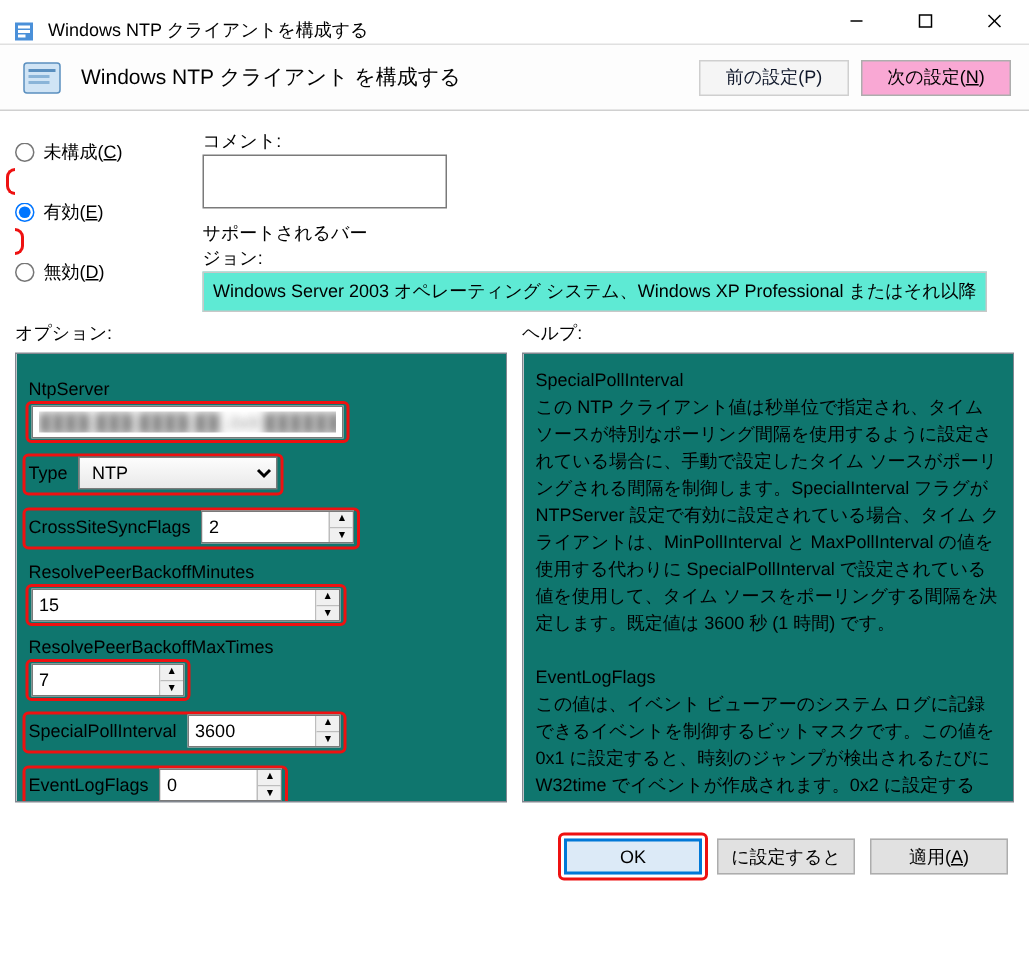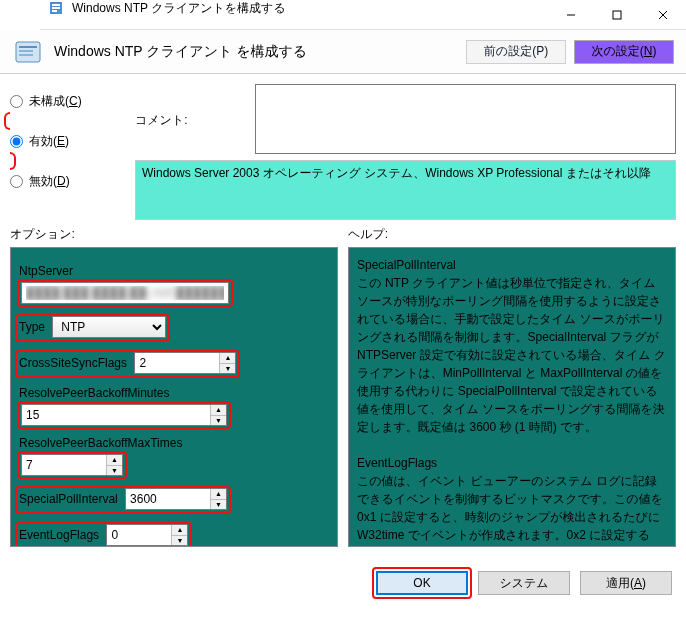--- a/index.html
+++ b/index.html
@@ -1,39 +1,39 @@
 <!DOCTYPE html>
 <html><head>
 <meta charset="utf-8">
 <style>
 * { box-sizing: border-box; margin: 0; padding: 0; font-family: "Yu Gothic UI", "Meiryo", "MS PGothic", sans-serif; font-size: 12px; }
 body { background: #fff; width: 686px; height: 636px; overflow: hidden; }
 
-.titlebar { height: 30px; background: #fff; border-bottom: 1px solid #e0e0e0; display: flex; align-items: flex-start; padding-left: 8px; margin-left: 40px; }
+.titlebar { height: 30px; background: #fff; border-bottom: 1px solid #e0e0e0; display: flex; align-items: flex-end; padding-left: 8px; }
 .titlebar .ticon { width: 16px; height: 16px; margin-right: 8px; }
 .titlebar .ttl { flex: 1; font-size: 12px; color: #000; }
 .titlebar .wbtn { width: 46px; height: 30px; display: flex; align-items: center; justify-content: center; color: #000; }
 
 .header { height: 44px; display: flex; align-items: center; padding: 0 12px; border-bottom: 1px solid #d0d0d0; background: #fdfdfd; }
 .header .hicon { width: 32px; height: 32px; margin-right: 10px; display: flex; align-items: center; justify-content: center; }
 .header .htext { flex: 1; font-size: 14px; color: #000; }
-.navbtn { min-width: 100px; height: 24px; padding: 0 12px; border: 1px solid #adadad; background: #8b5cf6; margin-left: 8px; cursor: pointer; }
+.navbtn { min-width: 100px; height: 24px; padding: 0 12px; border: 1px solid #adadad; background: #f9a8d4; margin-left: 8px; cursor: pointer; }
 .navbtn[disabled] { color: #0f172a; border-color: #cfcfcf; background: #f5f5f5; }
 .u { text-decoration: underline; }
 
 .content { position: relative; padding: 10px; }
 
 .topgrid { display: flex; gap: 10px; }
 .stateCol { width: 115px; padding-top: 4px; }
 .radio { display: flex; align-items: center; height: 26px; cursor: pointer; }
 .radio input { margin-right: 6px; }
 .hl-red { border: 2px solid #e11; border-radius: 6px; padding: 0 4px; margin-left:-6px; }
 
 .commentCol { flex: 1; }
-.crow { display: flex; align-items: center; margin-bottom: 6px; }
+.crow { display: flex; align-items: flex-start; margin-bottom: 6px; flex-direction: column; }
 .clabel { width: 120px; padding-top: 2px; color: #000; }
 .ctext { flex: 1; border: 1px solid #7a7a7a; height: 70px; padding: 3px; background: #fff; font-family: inherit; font-size: 12px; resize: none; }
 .sver { flex: 1; border: 1px solid #c8c8c8; height: 60px; padding: 4px 6px; background: #5eead4; overflow: hidden; }
 
 .split { display: flex; gap: 10px; }
 .col { flex: 1; }
 .colTitle { margin-bottom: 4px; }
 .panel { border: 1px solid #828790; padding: 8px; height: 300px; overflow: auto; background: #0f766e; line-height: 1.5; }
 .panelL { height: 300px; }
 
@@ -116,37 +116,38 @@
           <input type="radio" name="st" style=""> 
           <span>無効(<span class="u">D</span>)</span>
         </label>
     </div>
     <div class="commentCol">
       <div class="crow">
         <div class="clabel">コメント:</div>
         <textarea class="ctext" style=""></textarea>
       </div>
       <div class="crow">
+        <div class="clabel">サポートされるバージョン:</div>
         <div class="sver">Windows Server 2003 オペレーティング システム、Windows XP Professional またはそれ以降</div>
       </div>
     </div>
   </div>
 
   <div class="split">
     <div class="col">
       <div class="colTitle">オプション:</div>
       <div class="panel panelL">
 
         <span class="lbl">NtpServer</span>
         <span class="hlbox"><input class="textin blur" style="width: 208px;" value="████.███.████.██ ,0x9 ████████"></span>
 
         <div style="margin-top:8px">
           <span class="hlwrap">
             <span>Type</span>
-            <select class="textin" style="width:114px;margin-left:4px">
+            <select class="textin" style="width:133px;margin-left:4px">
               <option>NTP</option>
             </select>
           </span>
         </div>
 
         <div style="margin-top:8px">
           <span class="hlwrap">
             <span>CrossSiteSyncFlags</span>
             <span class="numwrap" style="margin-left:4px">
                 <input value="2" style="">
@@ -214,16 +215,16 @@
         <div>EventLogFlags</div>
         <div>この値は、イベント ビューアーのシステム ログに記録できるイベントを制御するビットマスクです。この値を 0x1 に設定すると、時刻のジャンプが検出されるたびに W32time でイベントが作成されます。0x2 に設定すると、タイム ソース変更が行われるたびに W32time でイベントが作成されます。このパラメーターはビットマスク値であるため、0x3 (0x1 と 0x2 の和) に設定すると、時刻のジャンプとタイム ソース変更の両方がログに記録されます。</div>
       </div>
     </div>
   </div>
 
   <div style="height:50px"></div>
 
   <div class="footer">
     <span class="hlOK"><button class="fbtn default">OK</button></span>
-    <button class="fbtn">システム</button>
+    <button class="fbtn">に設定すると</button>
     <button class="fbtn"><span>適用(<span class="u">A</span>)</span></button>
   </div>
 </div>
 
 </body></html>

